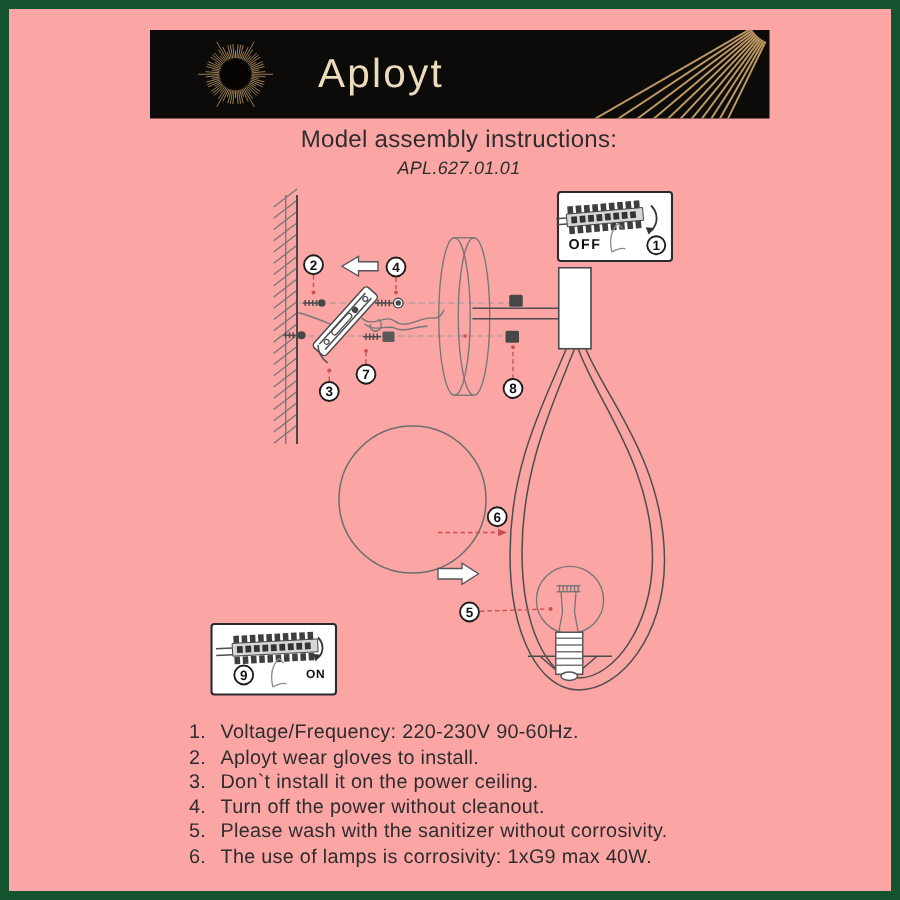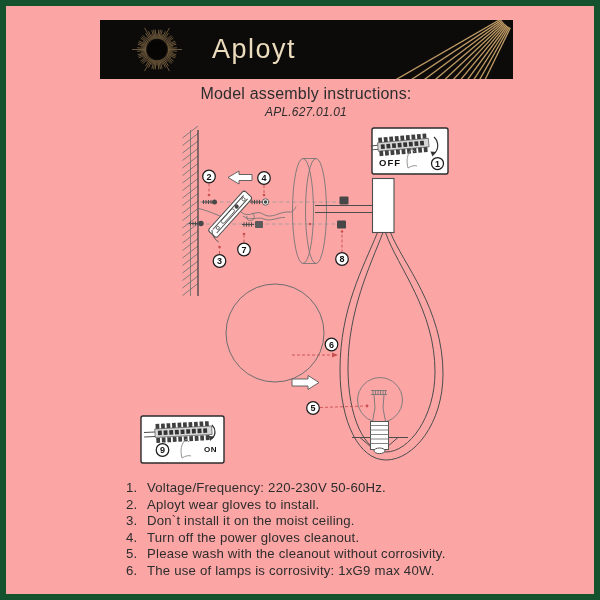--- a/index.html
+++ b/index.html
@@ -403,36 +403,36 @@
       </g>
     <g class="callout">
         <circle cx="336" cy="253" r="6.3"></circle>
         <text x="336" y="256.2">8</text>
       </g>
   </svg>
 
   <ol class="instructions">
     <li>
         <span class="num">1.</span>
-        <span class="txt">Voltage/Frequency: 220-230V 50-60Hz.</span>
+        <span class="txt">Voltage/Frequency: 220-230V 90-60Hz.</span>
       </li>
     <li>
         <span class="num">2.</span>
         <span class="txt">Aployt wear gloves to install.</span>
       </li>
     <li>
         <span class="num">3.</span>
-        <span class="txt">Don`t install it on the moist ceiling.</span>
+        <span class="txt">Don`t install it on the power ceiling.</span>
       </li>
     <li>
         <span class="num">4.</span>
-        <span class="txt">Turn off the power gloves cleanout.</span>
+        <span class="txt">Turn off the power without cleanout.</span>
       </li>
     <li>
         <span class="num">5.</span>
-        <span class="txt">Please wash with the cleanout without corrosivity.</span>
+        <span class="txt">Please wash with the sanitizer without corrosivity.</span>
       </li>
     <li>
         <span class="num">6.</span>
         <span class="txt">The use of lamps is corrosivity: 1xG9 max 40W.</span>
       </li>
   </ol>
 </div>
 
 </body></html>

